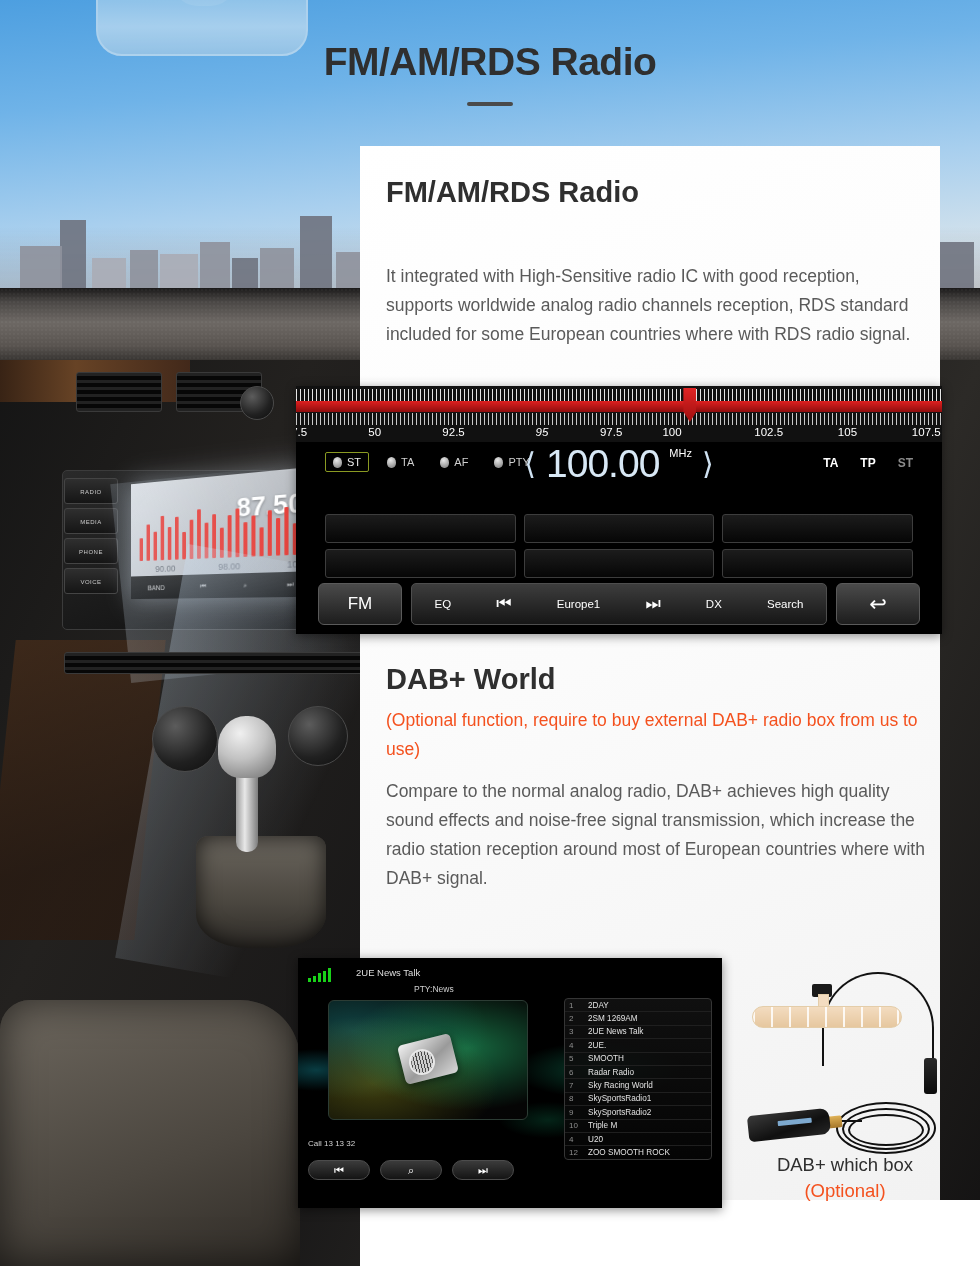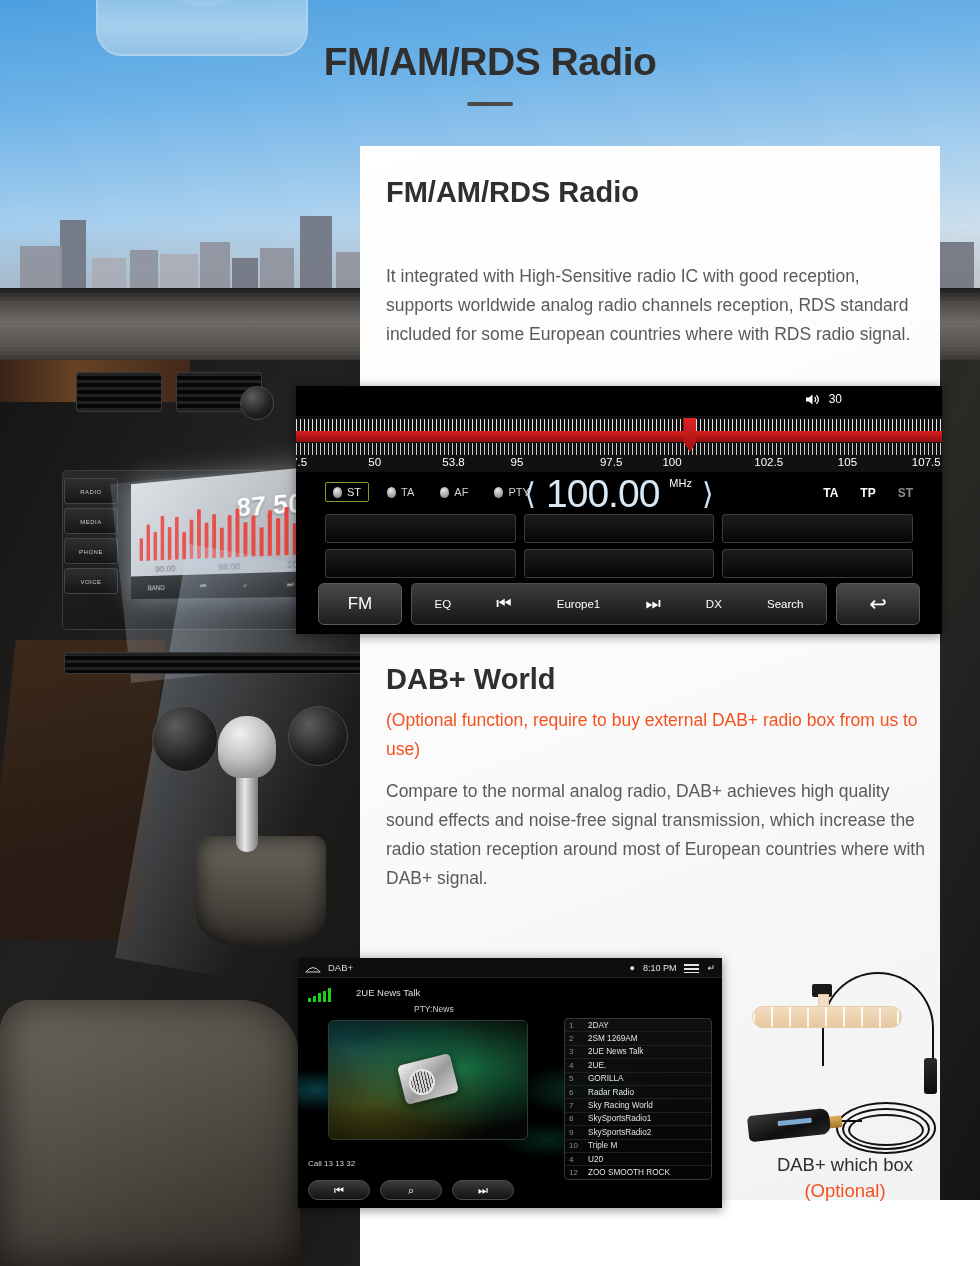--- a/index.html
+++ b/index.html
@@ -520,41 +520,31 @@
 
 <div class="sec-title" style="left:386px;top:176px;">FM/AM/RDS Radio</div>
 <div class="sec-body" style="left:386px;top:226px;width:540px;margin-top:36px;">It integrated with High-Sensitive radio IC with good reception, supports worldwide analog radio channels reception, RDS standard included for some European countries where with RDS radio signal.</div>
 
 <div class="sec-title" style="left:386px;top:663px;">DAB+ World</div>
 <div class="sec-note" style="left:386px;top:706px;width:548px;">(Optional function, require to buy external DAB+ radio box from us to use)</div>
 <div class="sec-body" style="left:386px;top:777px;width:540px;">Compare to the normal analog radio, DAB+ achieves high quality sound effects and noise-free signal transmission, which increase the radio station reception around most of European countries where with DAB+ signal.</div>
 
 <div class="fmui">
 
-  <div class="fm-top">
-    <div class="fm-vol">
-      <svg class="spk" width="15" height="13" viewBox="0 0 15 13">
-        <path d="M1 4.5h3L7.5 1.5v10L4 8.5H1z" fill="#fff"></path>
-        <path d="M9.6 4.1a3.2 3.2 0 0 1 0 4.8" stroke="#fff" stroke-width="1.3" fill="none"></path>
-        <path d="M11.4 2.3a5.6 5.6 0 0 1 0 8.4" stroke="#fff" stroke-width="1.3" fill="none"></path>
-      </svg>
-      <span>30</span>
-    </div>
-  </div>
 
   <div class="fm-tuner">
     <div class="tick-row top major"></div>
     <div class="red-band"></div>
     <div class="tick-row bot"></div>
     <div class="needle" id="fm-needle" style="left: 387.402px;"></div>
     <div class="fm-scale" id="fm-scale">
         <span style="left: 0px;">87.5</span>
         <span style="left: 78.7805px;">50</span>
-        <span style="left: 157.561px;">53.8</span>
-        <span style="left: 221px;">95</span>
+        <span style="left: 157.561px;">92.5</span>
+        <span style="left: 246px; font-style: italic;">95</span>
         <span style="left: 315.122px;">97.5</span>
         <span style="left: 376px;">100</span>
         <span style="left: 472.683px;">102.5</span>
         <span style="left: 551.463px;">105</span>
         <span style="left: 630.244px;">107.5</span>
       </div>
   </div>
 
   <div class="fm-mid">
     <div class="rds-left" id="rds-left">
@@ -605,33 +595,20 @@
       <span>Europe1</span>
       <span style="font-size:17px;">⏭</span>
       <span>DX</span>
       <span>Search</span>
     </div>
     <div class="btn-back">↩</div>
   </div>
 </div>
 
 <div class="dabui">
-  <div class="dab-status">
-    <svg class="dab-home" viewBox="0 0 20 12">
-      <path d="M1 11 Q10 0 19 11" stroke="#d8d8d8" stroke-width="1.2" fill="none"></path>
-      <path d="M1 11h18" stroke="#d8d8d8" stroke-width="1.2"></path>
-    </svg>
-    <span class="dab-title">DAB+</span>
-    <div class="dab-right">
-      <span>●</span>
-      <span>8:10 PM</span>
-      <span class="hamb"></span>
-      <span>↵</span>
-    </div>
-  </div>
 
   <div class="dab-body">
     <div class="bars">
       <i style="height:4px"></i>
         <i style="height:6px"></i>
         <i style="height:9px"></i>
       <i style="height:11px"></i>
         <i style="height:14px"></i>
     </div>
     <div class="dab-station">2UE News Talk</div>
@@ -651,21 +628,21 @@
         <div class="dl-row">
           <span class="dl-i">3</span>
           <span class="dl-n">2UE News Talk</span>
         </div>
         <div class="dl-row">
           <span class="dl-i">4</span>
           <span class="dl-n">2UE.</span>
         </div>
         <div class="dl-row">
           <span class="dl-i">5</span>
-          <span class="dl-n">GORILLA</span>
+          <span class="dl-n">SMOOTH</span>
         </div>
         <div class="dl-row">
           <span class="dl-i">6</span>
           <span class="dl-n">Radar Radio</span>
         </div>
         <div class="dl-row">
           <span class="dl-i">7</span>
           <span class="dl-n">Sky Racing World</span>
         </div>
         <div class="dl-row">

